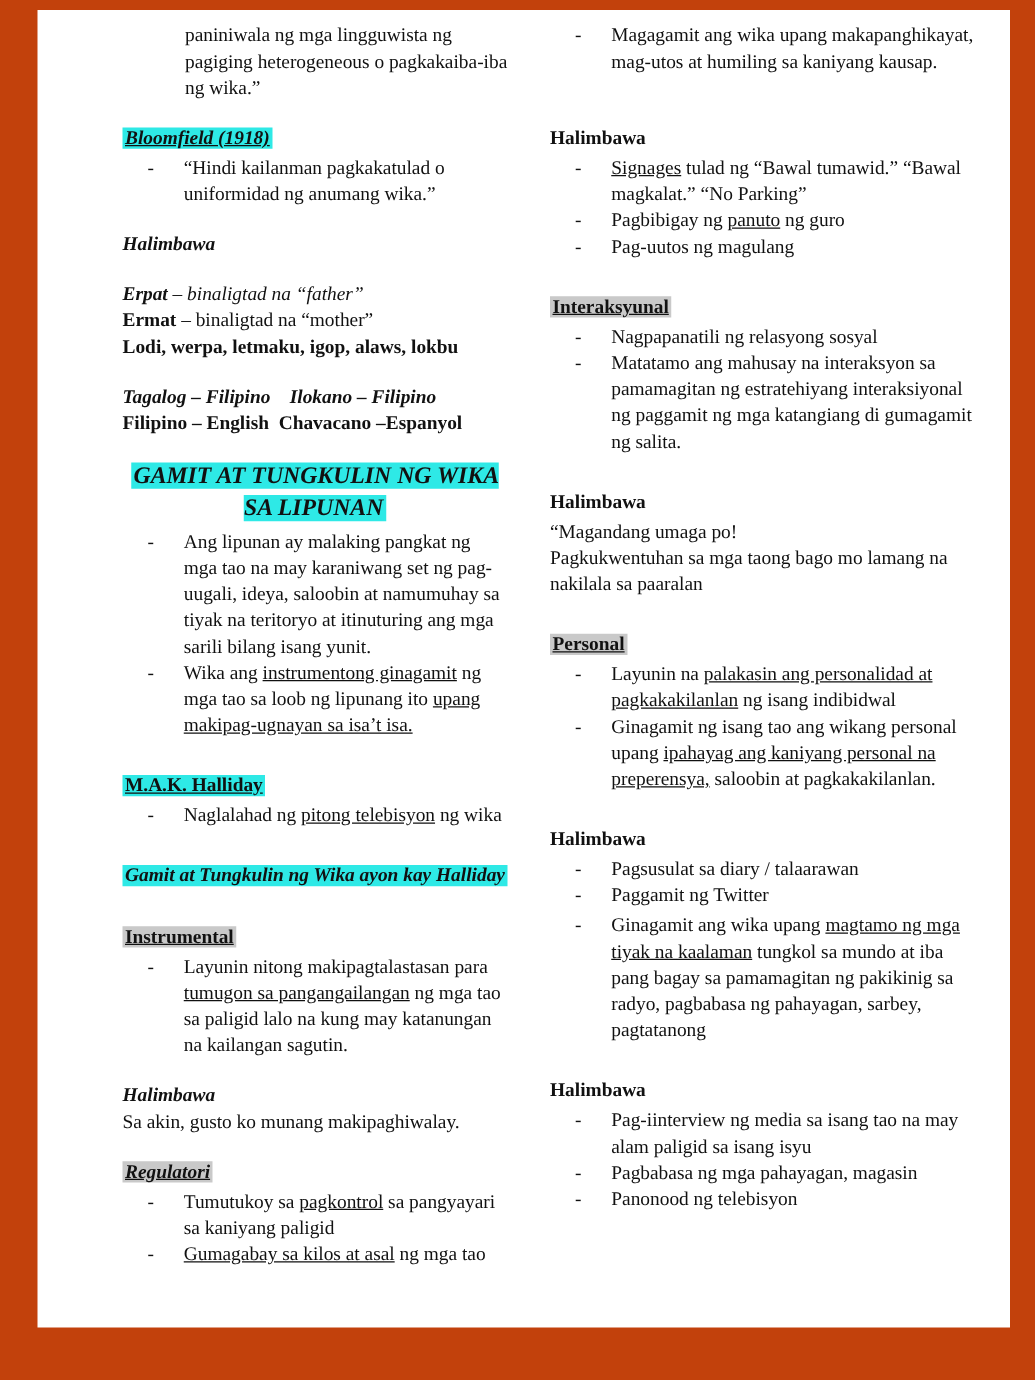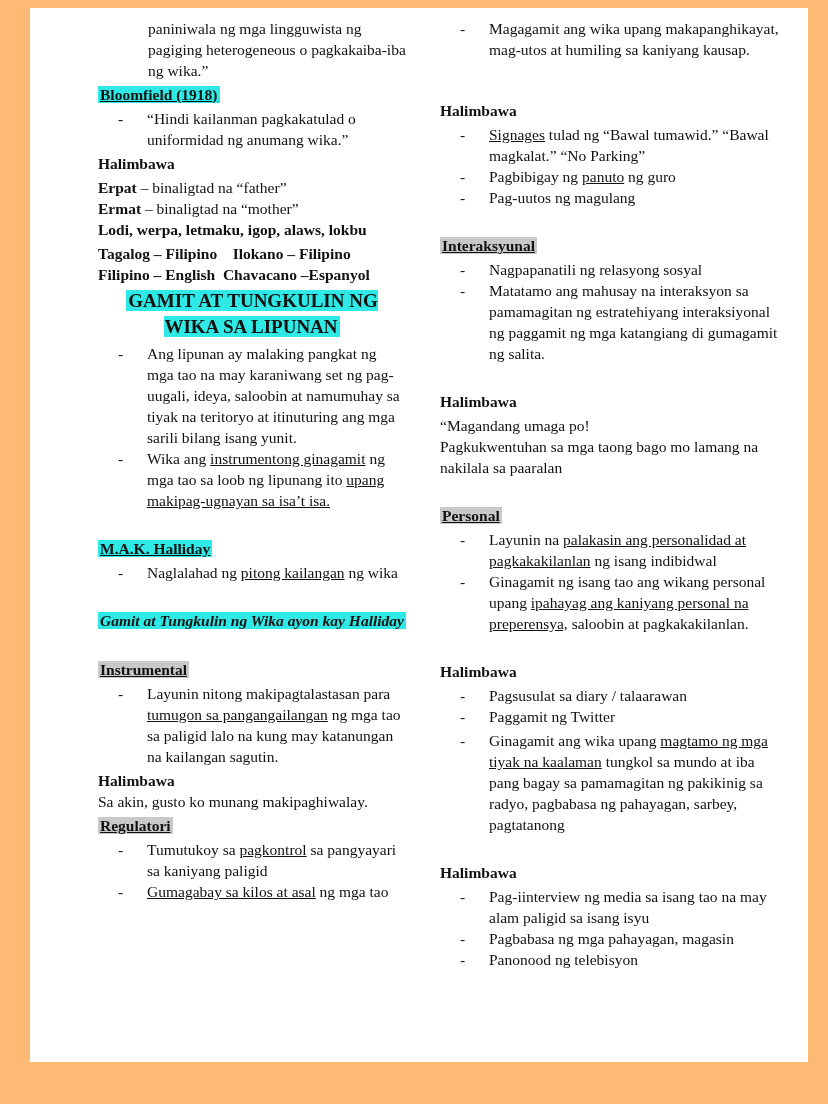--- a/index.html
+++ b/index.html
@@ -1,40 +1,40 @@
 <!DOCTYPE html>
 <html><head>
 <meta charset="utf-8">
 <style>
   html,body{margin:0;padding:0;}
   .frame{
     position:relative;
     width:828px;height:1104px;
-    background:#fdba74;
+    background:#c2410c;
     font-family:"Liberation Serif","DejaVu Serif",serif;
     overflow:hidden;
   }
   .page{
     position:absolute;left:30px;top:8px;
     width:778px;height:1054px;
     background:#ffffff;
     overflow:hidden;
     color:#111;
   }
   .col{
     position:absolute;top:10px;
     font-size:15.5px;line-height:21px;
   }
   .col-left{left:68px;width:308px;}
   .col-right{left:410px;width:342px;}
 
   .block{margin-top:12px;}
   .b0{margin-top:0;}
   .b1{margin-top:3px;}
-  .b3{margin-top:3px;}
+  .b3{margin-top:19px;font-style:italic;}
   .b4{margin-top:27px;}
   .b5{margin-top:40px;}
 
   .cont-para{padding-left:50px;}
   .plain-para{padding-left:0;}
 
   .bullet{display:flex;padding-left:20px;}
   .bullet .dash{width:29px;flex:0 0 29px;}
   .bullet .btxt{flex:1;}
 
@@ -103,21 +103,21 @@
         <span class="dash">-</span>
         <div class="btxt"><span>Wika ang </span><span class="u">instrumentong ginagamit</span><span> ng mga tao sa loob ng lipunang ito </span><span class="u">upang makipag-ugnayan sa isa’t isa.</span></div>
       </div>
 
       <div class="block b4">
         <span class="h-cyan">M.A.K. Halliday</span>
       </div>
 
       <div class="bullet b1">
         <span class="dash">-</span>
-        <div class="btxt"><span>Naglalahad ng </span><span class="u">pitong kailangan</span><span> ng wika</span></div>
+        <div class="btxt"><span>Naglalahad ng </span><span class="u">pitong telebisyon</span><span> ng wika</span></div>
       </div>
 
       <div class="block b4 center-head sub-head">
         <span class="h-cyan">Gamit at Tungkulin ng Wika ayon kay Halliday</span>
       </div>
 
       <div class="block b4">
         <span class="h-gray">Instrumental</span>
       </div>
 

